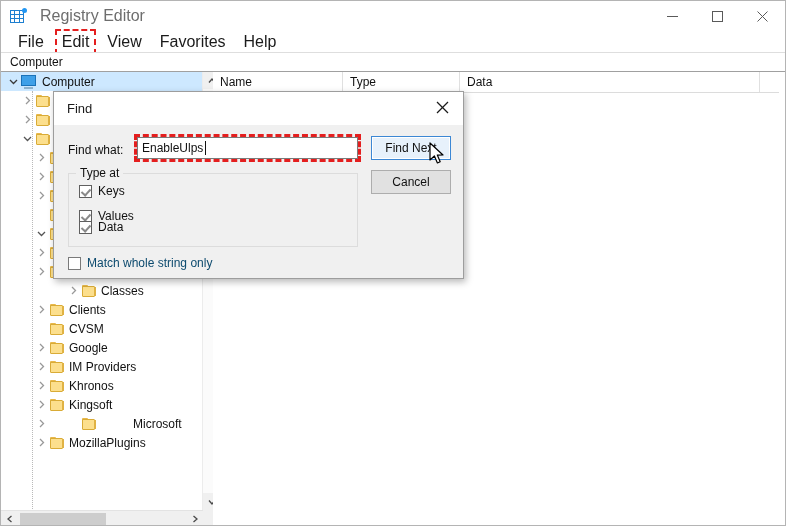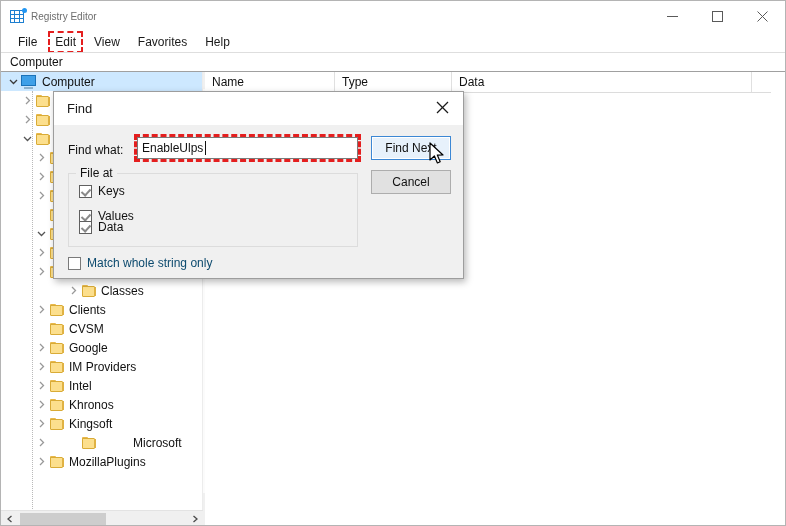--- a/index.html
+++ b/index.html
@@ -51,23 +51,23 @@
   }
   .app-icon .grid i { background: #ffffff; display: block; }
   .app-icon .dot {
     position: absolute;
     right: -1px; top: 0px;
     width: 5px; height: 5px;
     background: #2196f3;
     border-radius: 50%;
   }
   .title-text {
-    font-size: 10px;
+    font-size: 16px;
     color: #6d6d6d;
-    margin-left: 5px;
+    margin-left: 14px;
     white-space: nowrap;
   }
   .win-buttons {
     position: absolute;
     right: 0; top: 0;
     height: 30px;
     display: flex;
   }
   .win-btn {
     width: 45px; height: 30px;
@@ -84,21 +84,21 @@
     left: 0; top: 30px;
     width: 100%;
     height: 21px;
     background: #ffffff;
     display: flex;
     align-items: center;
     padding-left: 8px;
     box-sizing: border-box;
   }
   .menu-item {
-    font-size: 12px;
+    font-size: 16px;
     color: #1a1a1a;
     padding: 2px 9px;
     position: relative;
     white-space: nowrap;
   }
   .menu-item.highlighted::after {
     content: "";
     position: absolute;
     left: 2px; top: -2px; right: 2px; bottom: -2px;
     border: 2px dashed #e41e1e;
@@ -279,21 +279,21 @@
   .corner-box {
     position: absolute;
     right: 0; bottom: 0;
     width: 17px; height: 17px;
     background: #f0f0f0;
   }
 
   
   .list-pane {
     position: absolute;
-    left: 204px; top: 0;
+    left: 212px; top: 0;
     width: 566px;
     height: 455px;
     background: #ffffff;
     overflow: hidden;
   }
   .list-header {
     position: absolute;
     left: 0; top: 0;
     width: 566px;
     height: 21px;
@@ -741,33 +741,20 @@
               <div class="tw">
                 <svg width="9" height="9" viewBox="0 0 9 9">
                   <polyline points="3,1 6.5,4.5 3,8" fill="none" stroke="#999" stroke-width="1.3"></polyline>
                 </svg>
               </div>
               <div class="folder">
                 <div class="tab"></div>
                 <div class="body"></div>
                 <div class="spine"></div>
               </div>
-              <span class="tree-label">Intel</span>
-            </div>
-            <div class="tree-row" style="padding-left: 32px;">
-              <div class="tw">
-                <svg width="9" height="9" viewBox="0 0 9 9">
-                  <polyline points="3,1 6.5,4.5 3,8" fill="none" stroke="#999" stroke-width="1.3"></polyline>
-                </svg>
-              </div>
-              <div class="folder">
-                <div class="tab"></div>
-                <div class="body"></div>
-                <div class="spine"></div>
-              </div>
               <span class="tree-label">Khronos</span>
             </div>
             <div class="tree-row" style="padding-left: 32px;">
               <div class="tw">
                 <svg width="9" height="9" viewBox="0 0 9 9">
                   <polyline points="3,1 6.5,4.5 3,8" fill="none" stroke="#999" stroke-width="1.3"></polyline>
                 </svg>
               </div>
               <div class="folder">
                 <div class="tab"></div>
@@ -862,21 +849,21 @@
 
       <div class="find-input-wrap">
         <input class="find-input" type="text" value="EnableUlps" style="">
         <div class="caret"></div>
       </div>
 
       <div class="btn find-next">Find Next</div>
       <div class="btn cancel">Cancel</div>
 
       <div class="group"></div>
-      <div class="group-title">File at</div>
+      <div class="group-title">Type at</div>
 
       <div class="chk-row" style="top:59px;">
         <span class="chk-box checked"></span>
         <span>Keys</span>
       </div>
       <div class="chk-row" style="top:84px;">
         <span class="chk-box checked"></span>
         <span>Values</span>
       </div>
       <div class="chk-row" style="top:95px;">

